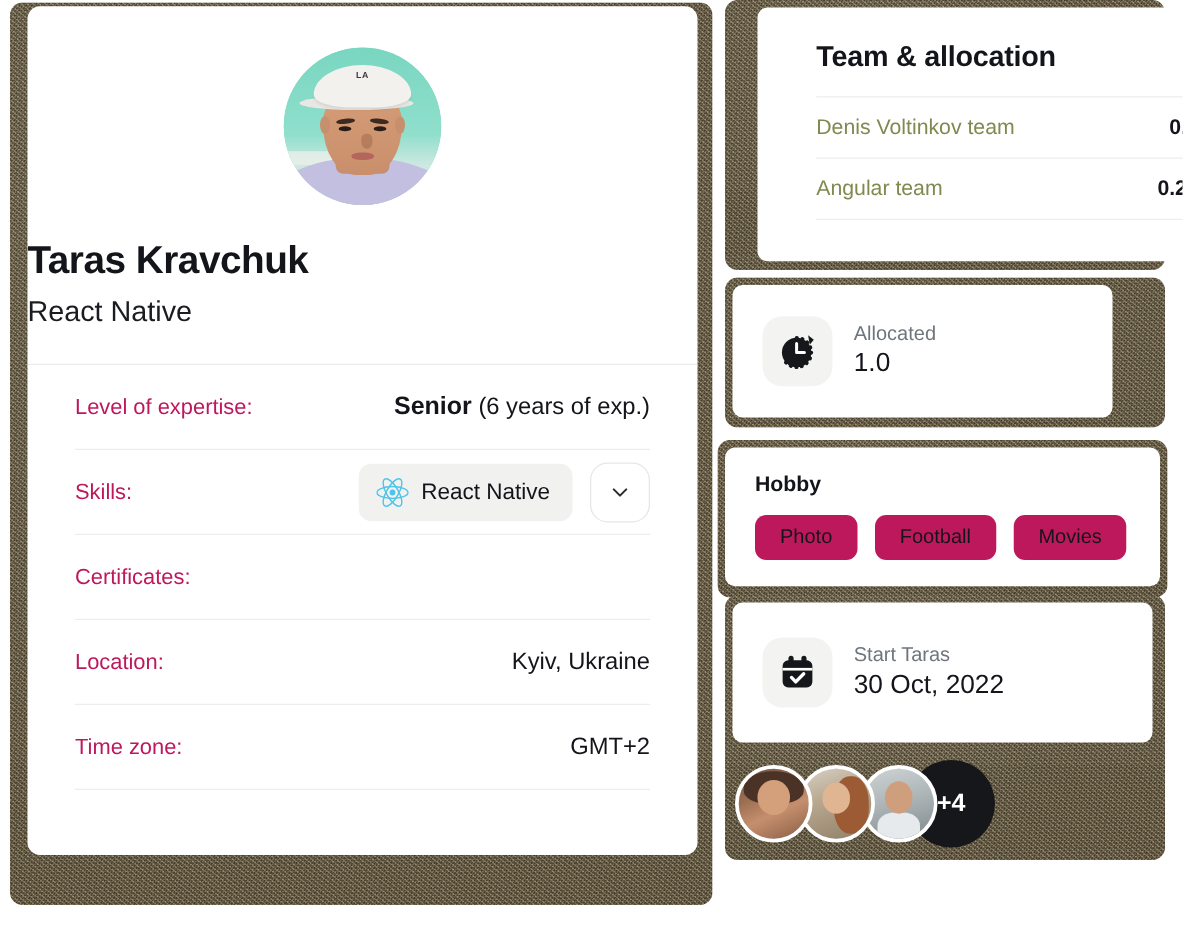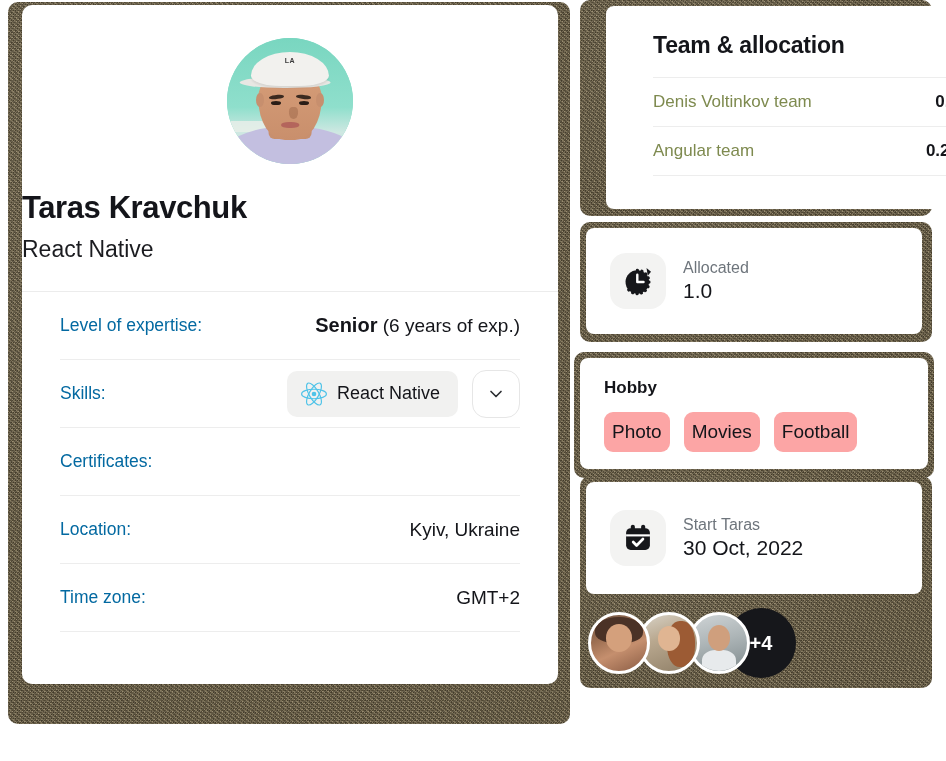--- a/index.html
+++ b/index.html
@@ -146,21 +146,21 @@
   .det-row {
     display: flex;
     align-items: center;
     justify-content: space-between;
     min-height: 68px;
     border-bottom: 1px solid #ededed;
   }
   .det-row:last-child { border-bottom: 1px solid #ededed; }
   .det-label {
     font-size: 17.5px;
-    color: #0369a1;
+    color: #be185d;
     font-weight: 400;
   }
   .det-value {
     font-size: 19px;
     color: #14151a;
     text-align: right;
   }
   .det-value .strong { font-weight: bold; font-size: 20px; }
 
   .cert-link {
@@ -187,21 +187,21 @@
     border-radius: 14px;
     border: 1px solid #e6e6e6;
     background: #fff;
     display: flex; align-items: center; justify-content: center;
     cursor: pointer;
   }
   .chev-btn svg { width: 20px; height: 20px; }
 
   
   #team-card  { left: 606px; top: 6px;   width: 400px; height: 203px; padding: 26px 47px 8px; }
-  #alloc-card { left: 586px; top: 228px; width: 336px; height: 106px; }
+  #alloc-card { left: 586px; top: 228px; width: 304px; height: 106px; }
   #hobby-card { left: 580px; top: 358px; width: 348px; height: 111px; }
   #date-card  { left: 586px; top: 482px; width: 336px; height: 112px; }
 
   .card-title {
     font-size: 23px;
     font-weight: bold;
     color: #14151a;
     letter-spacing: -0.2px;
     margin-bottom: 18px;
   }
@@ -227,24 +227,24 @@
     flex: 0 0 auto;
   }
   .icon-box svg { width: 34px; height: 34px; }
   .icon-text-label { font-size: 16px; color: #6e757c; margin-bottom: 2px; }
   .icon-text-value { font-size: 21px; color: #14151a; font-weight: normal; }
 
   .hobby-inner { padding: 20px 24px; }
   .hobby-title { font-size: 17px; font-weight: bold; color: #14151a; margin-bottom: 14px; }
   .hobby-tags { display: flex; gap: 14px; }
   .tag {
-    background: #fca5a5;
+    background: #be185d;
     border-radius: 9px;
-    padding: 9px 8px;
-    font-size: 19px;
+    padding: 9px 20px;
+    font-size: 16px;
     color: #14151a;
     cursor: pointer;
   }
 
   
   #avatar-stack {
     position: absolute;
     left: 588px; top: 608px;
     display: flex;
     align-items: center;
@@ -399,22 +399,22 @@
         <div class="icon-text-value">1.0</div>
       </span>
     </div>
   </div>
 
   <div class="card" id="hobby-card">
     <div class="hobby-inner">
       <div class="hobby-title">Hobby</div>
       <div class="hobby-tags">
         <span class="tag">Photo</span>
+        <span class="tag">Football</span>
         <span class="tag">Movies</span>
-        <span class="tag">Football</span>
       </div>
     </div>
   </div>
 
   <div class="card" id="date-card">
     <div class="icon-row">
       <span class="icon-box">
         <svg viewBox="0 0 24 24">
           <rect x="3.6" y="5.1" width="16.8" height="15.3" rx="3.2" fill="#16171b"></rect>
           <rect x="6.9" y="2.6" width="2.9" height="4.4" rx="1.45" fill="#16171b"></rect>

